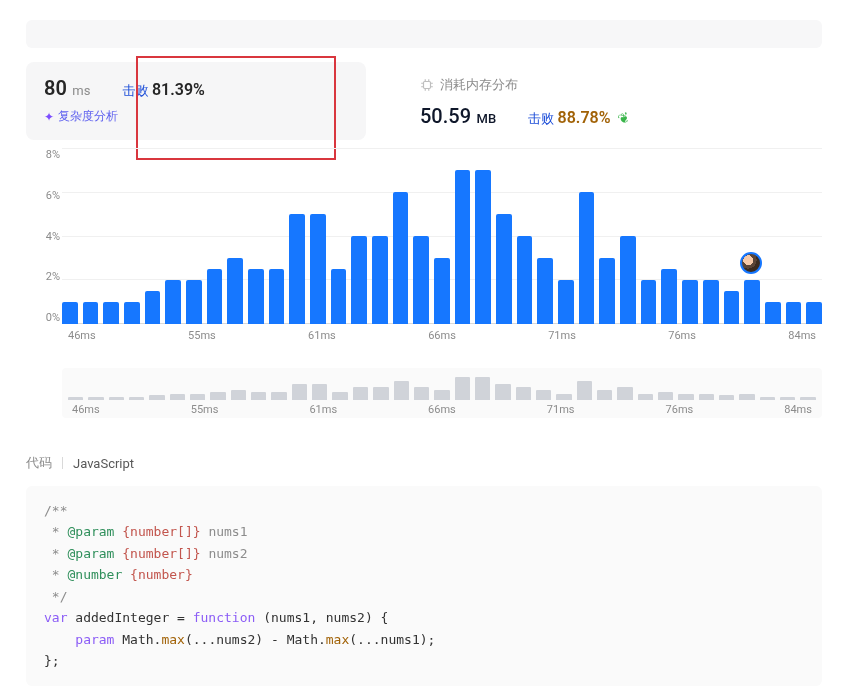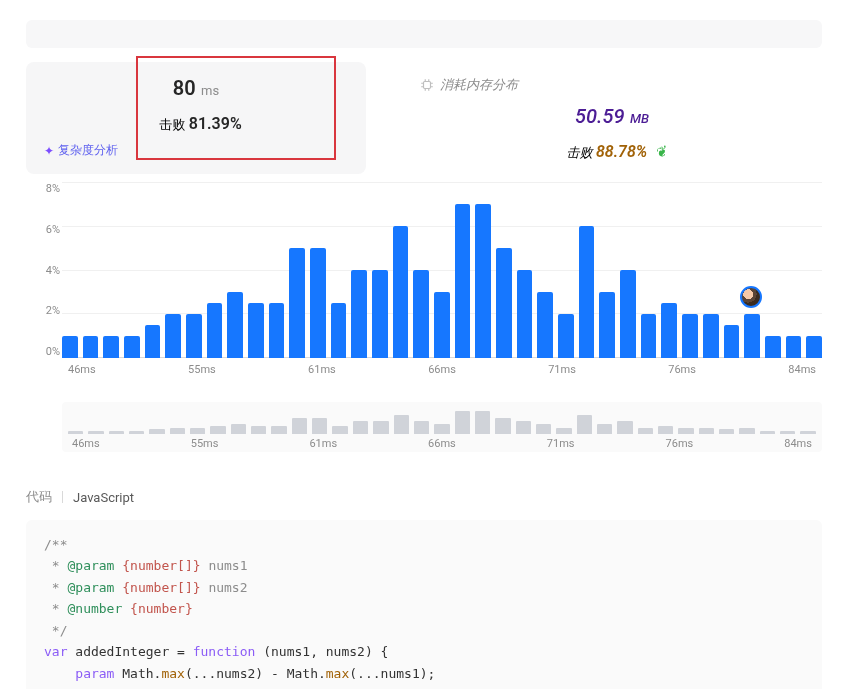--- a/index.html
+++ b/index.html
@@ -18,36 +18,36 @@
     margin-bottom: 14px;
   }
   .stats-row { display: flex; gap: 36px; margin-bottom: 8px; }
   .card {
     position: relative;
     background: #f6f6f7;
     border-radius: 8px;
     padding: 14px 18px 12px 18px;
     flex: 0 0 340px;
   }
-  .card.plain { background: transparent; flex: 1; font-style: italic; }
+  .card.plain { background: transparent; flex: 1; }
   .card-head {
     display: flex;
     align-items: center;
     gap: 6px;
     font-size: 13px;
     color: #595959;
     font-weight: 500;
     margin-bottom: 10px;
   }
   .card.plain .card-head { color: #8c8c8c; }
-  .metrics-line { display: flex; align-items: center; gap: 14px; font-size: 14px; flex-direction: column; }
+  .metrics-line { display: flex; align-items: flex-end; gap: 32px; font-size: 14px; }
   .metric-val { font-size: 20px; font-weight: 600; color: #262626; }
   .metric-unit { font-size: 13px; color: #8c8c8c; margin-left: 2px; }
-  .card.plain .metric-val, .card.plain .metric-unit { color: #4c1d95; font-weight: 500; }
-  .beat-label { font-size: 13px; color: #000000; margin-left: 9px; }
+  .card.plain .metric-val, .card.plain .metric-unit { color: #0f172a; font-weight: 500; }
+  .beat-label { font-size: 13px; color: #1d4ed8; }
   .beat-val { font-size: 16px; font-weight: 600; }
   .card.plain .beat-val { color: #a16207; }
   .leaf { display:inline-block; transform: rotate(-20deg); color:#39b54a; font-size:14px; margin-left:4px;}
   .analysis-link {
     display: inline-flex;
     align-items: center;
     gap: 4px;
     color: #5d5fef;
     font-size: 12px;
     margin-top: 8px;

